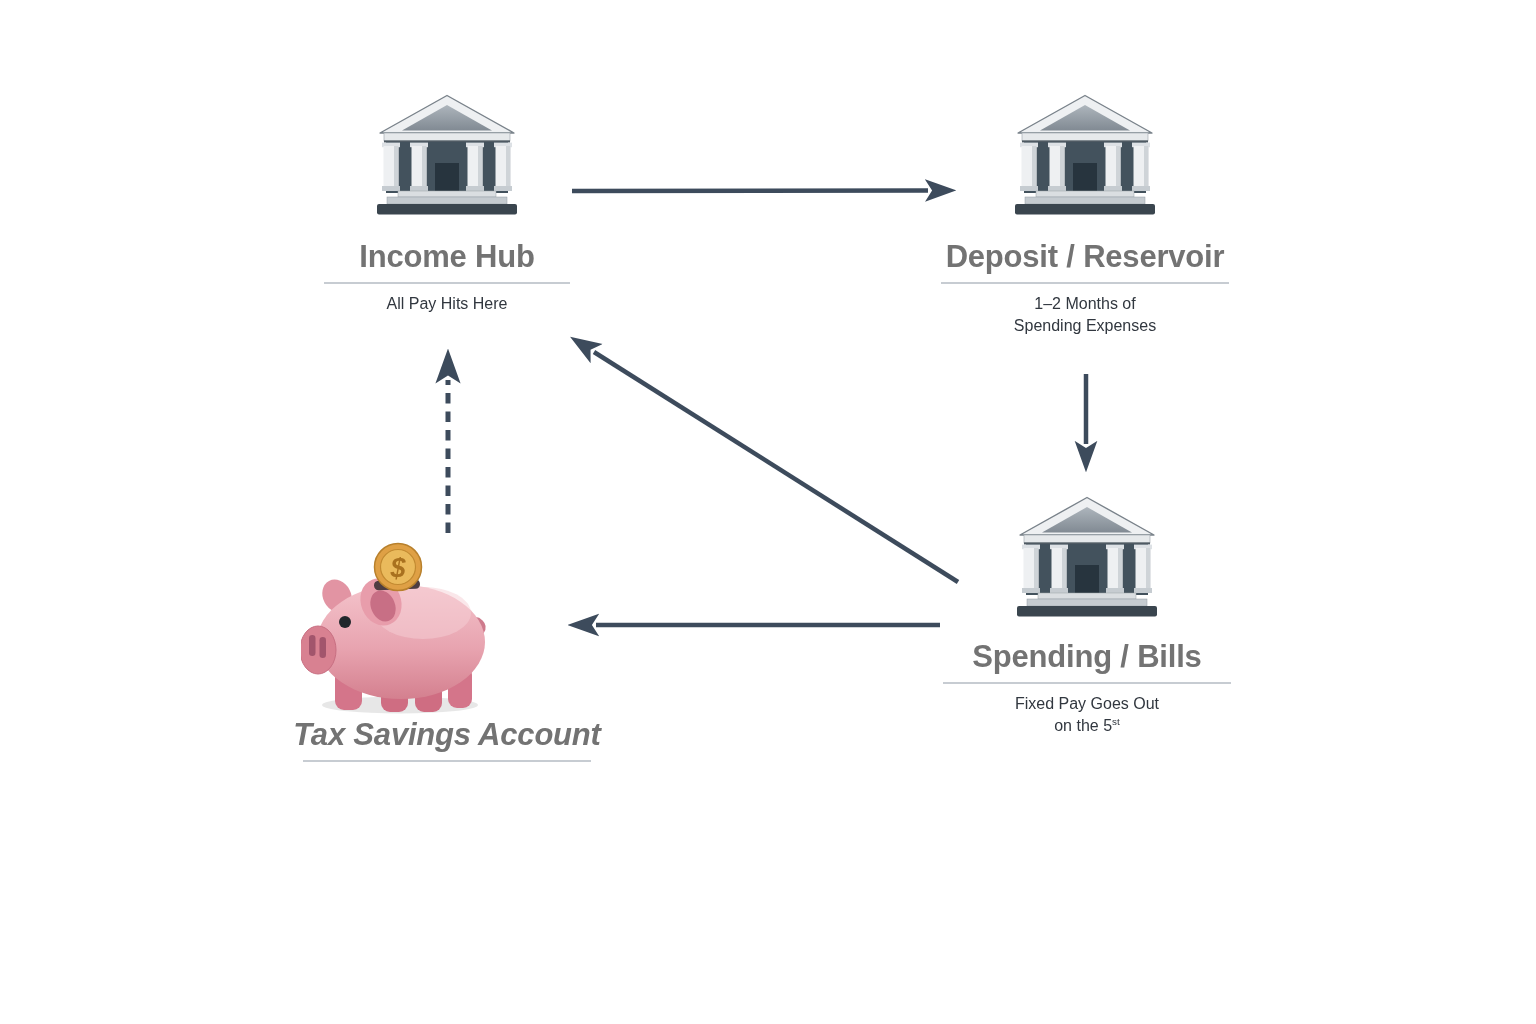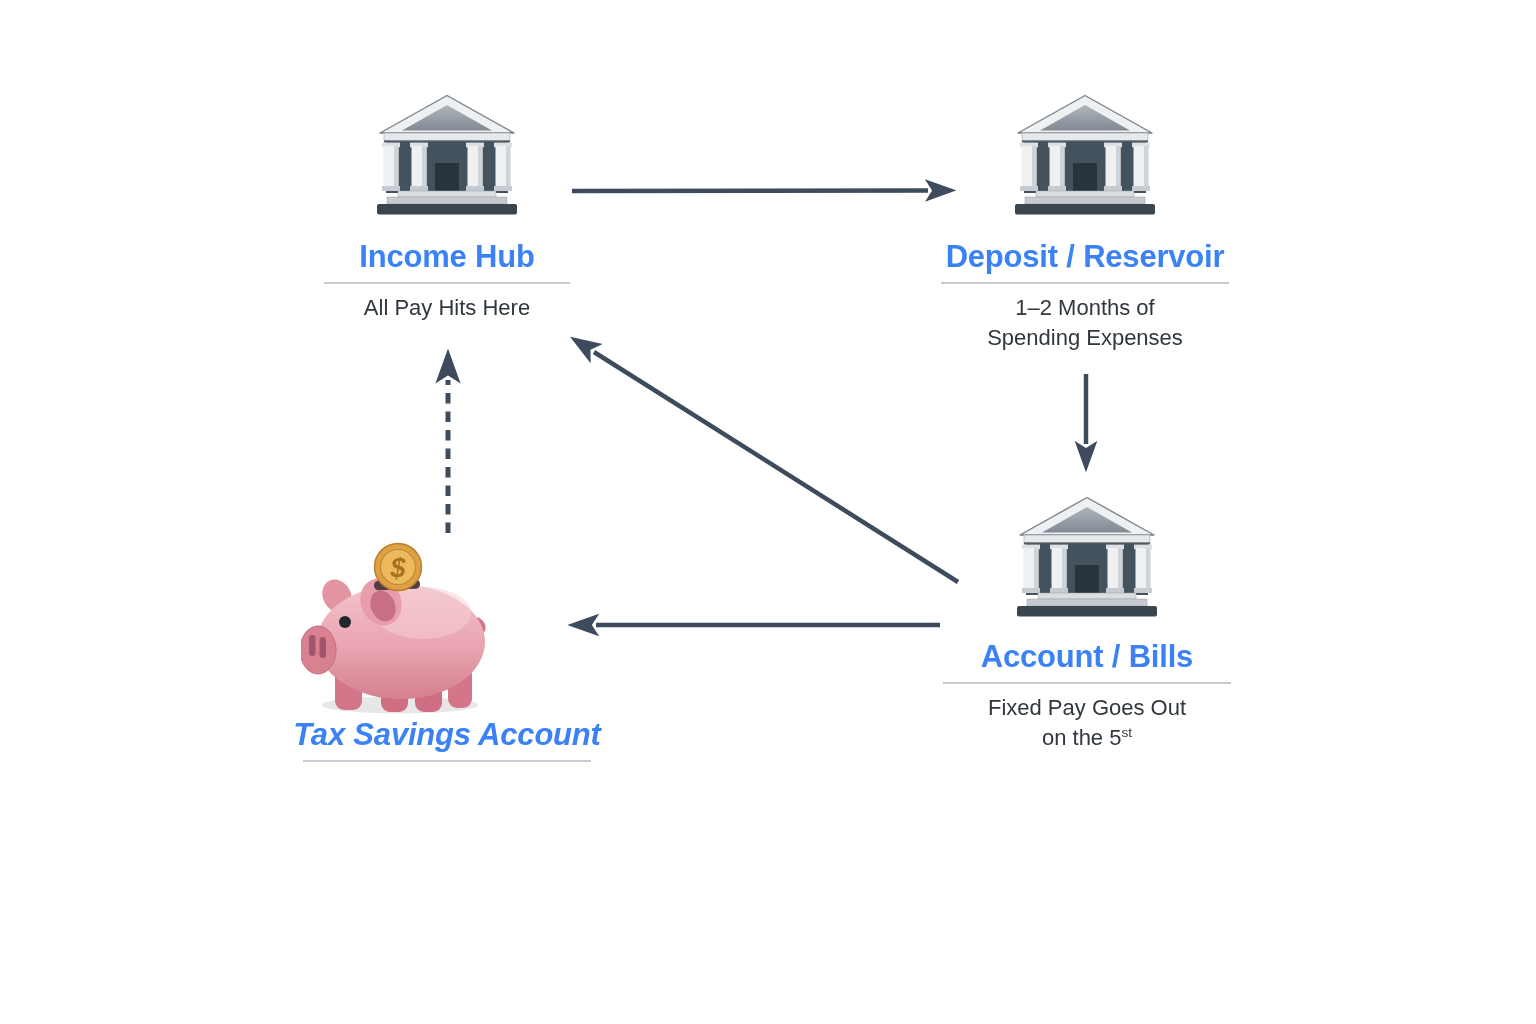--- a/index.html
+++ b/index.html
@@ -3,26 +3,26 @@
 <meta charset="utf-8">
 <style>
   html,body{margin:0;padding:0;background:#ffffff;}
   .canvas{
     position:relative;width:1536px;height:1024px;background:#ffffff;
     overflow:hidden;font-family:"Liberation Sans",sans-serif;
   }
   .node{position:absolute;text-align:center;}
   .node-icon{display:block;margin:0 auto;}
   .node-title{
-    margin:0;font-size:31px;font-weight:700;color:#3b82f6;
+    margin:0;font-size:31px;font-weight:700;color:#737373;
     letter-spacing:-0.2px;line-height:1.15;
   }
   .node-divider{border:0;border-top:2px solid #c7ccd2;margin:7px auto 9px;}
   .node-sub{
-    margin:0;font-size:22px;color:#31373f;line-height:1.38;font-weight:400;
+    margin:0;font-size:16px;color:#31373f;line-height:1.38;font-weight:400;
   }
   .node-sub sup{font-size:62%;line-height:0;}
   #arrow-layer{position:absolute;left:0;top:0;pointer-events:none;}
   
   #node-income   {left:287px; top:93px;  width:320px;}
   #node-buffer   {left:925px; top:93px;  width:320px;}
   #node-spending {left:927px; top:495px; width:320px;}
   #node-tax      {left:277px; top:538px; width:340px;font-style:italic;}
   #node-income   .node-divider{width:246px;}
   #node-buffer   .node-divider{width:288px;}
@@ -140,21 +140,21 @@
       </svg>
     <h2 class="node-title">Deposit / Reservoir</h2>
     <hr class="node-divider">
     <p class="node-sub"><span>1–2 Months of</span><br><span>Spending Expenses</span></p>
   </div>
 
   <div class="node" id="node-spending">
     <svg class="node-icon" width="150" height="124">
         <use href="#bank-sym"></use>
       </svg>
-    <h2 class="node-title">Account / Bills</h2>
+    <h2 class="node-title">Spending / Bills</h2>
     <hr class="node-divider">
     <p class="node-sub"><span>Fixed Pay Goes Out</span><br><span>on the 5</span><sup>st</sup></p>
   </div>
 
   <div class="node" id="node-tax">
     <svg class="node-icon" width="192" height="176">
         <use href="#piggy-sym"></use>
       </svg>
     <h2 class="node-title">Tax Savings Account</h2>
     <hr class="node-divider">

